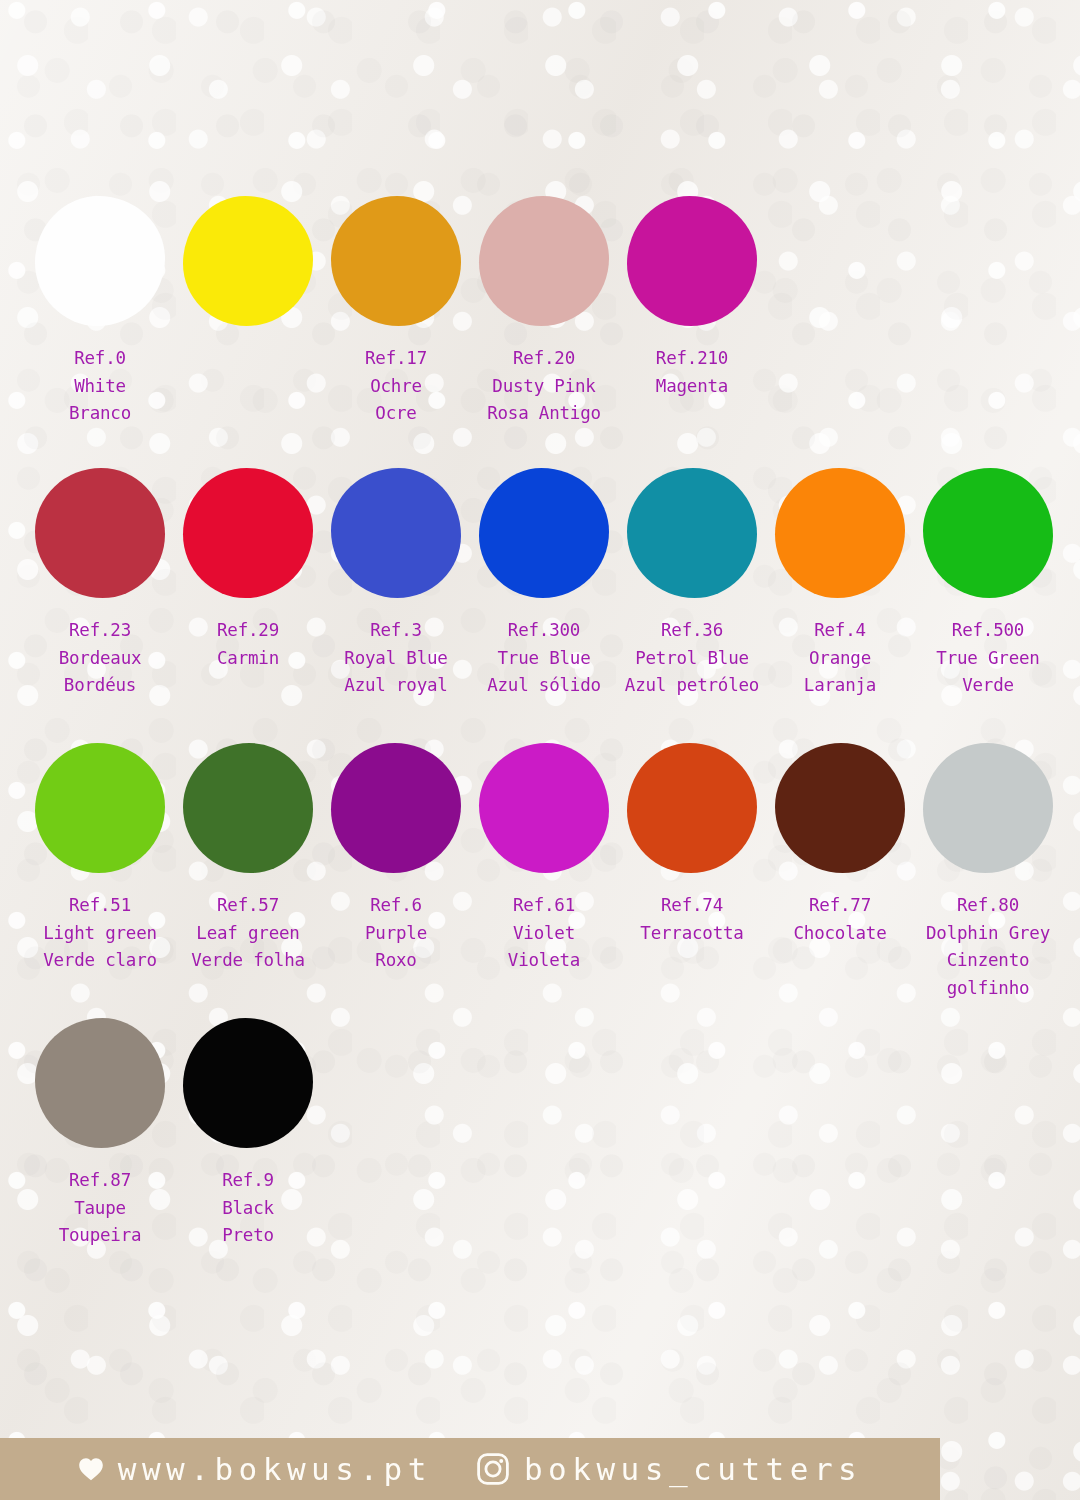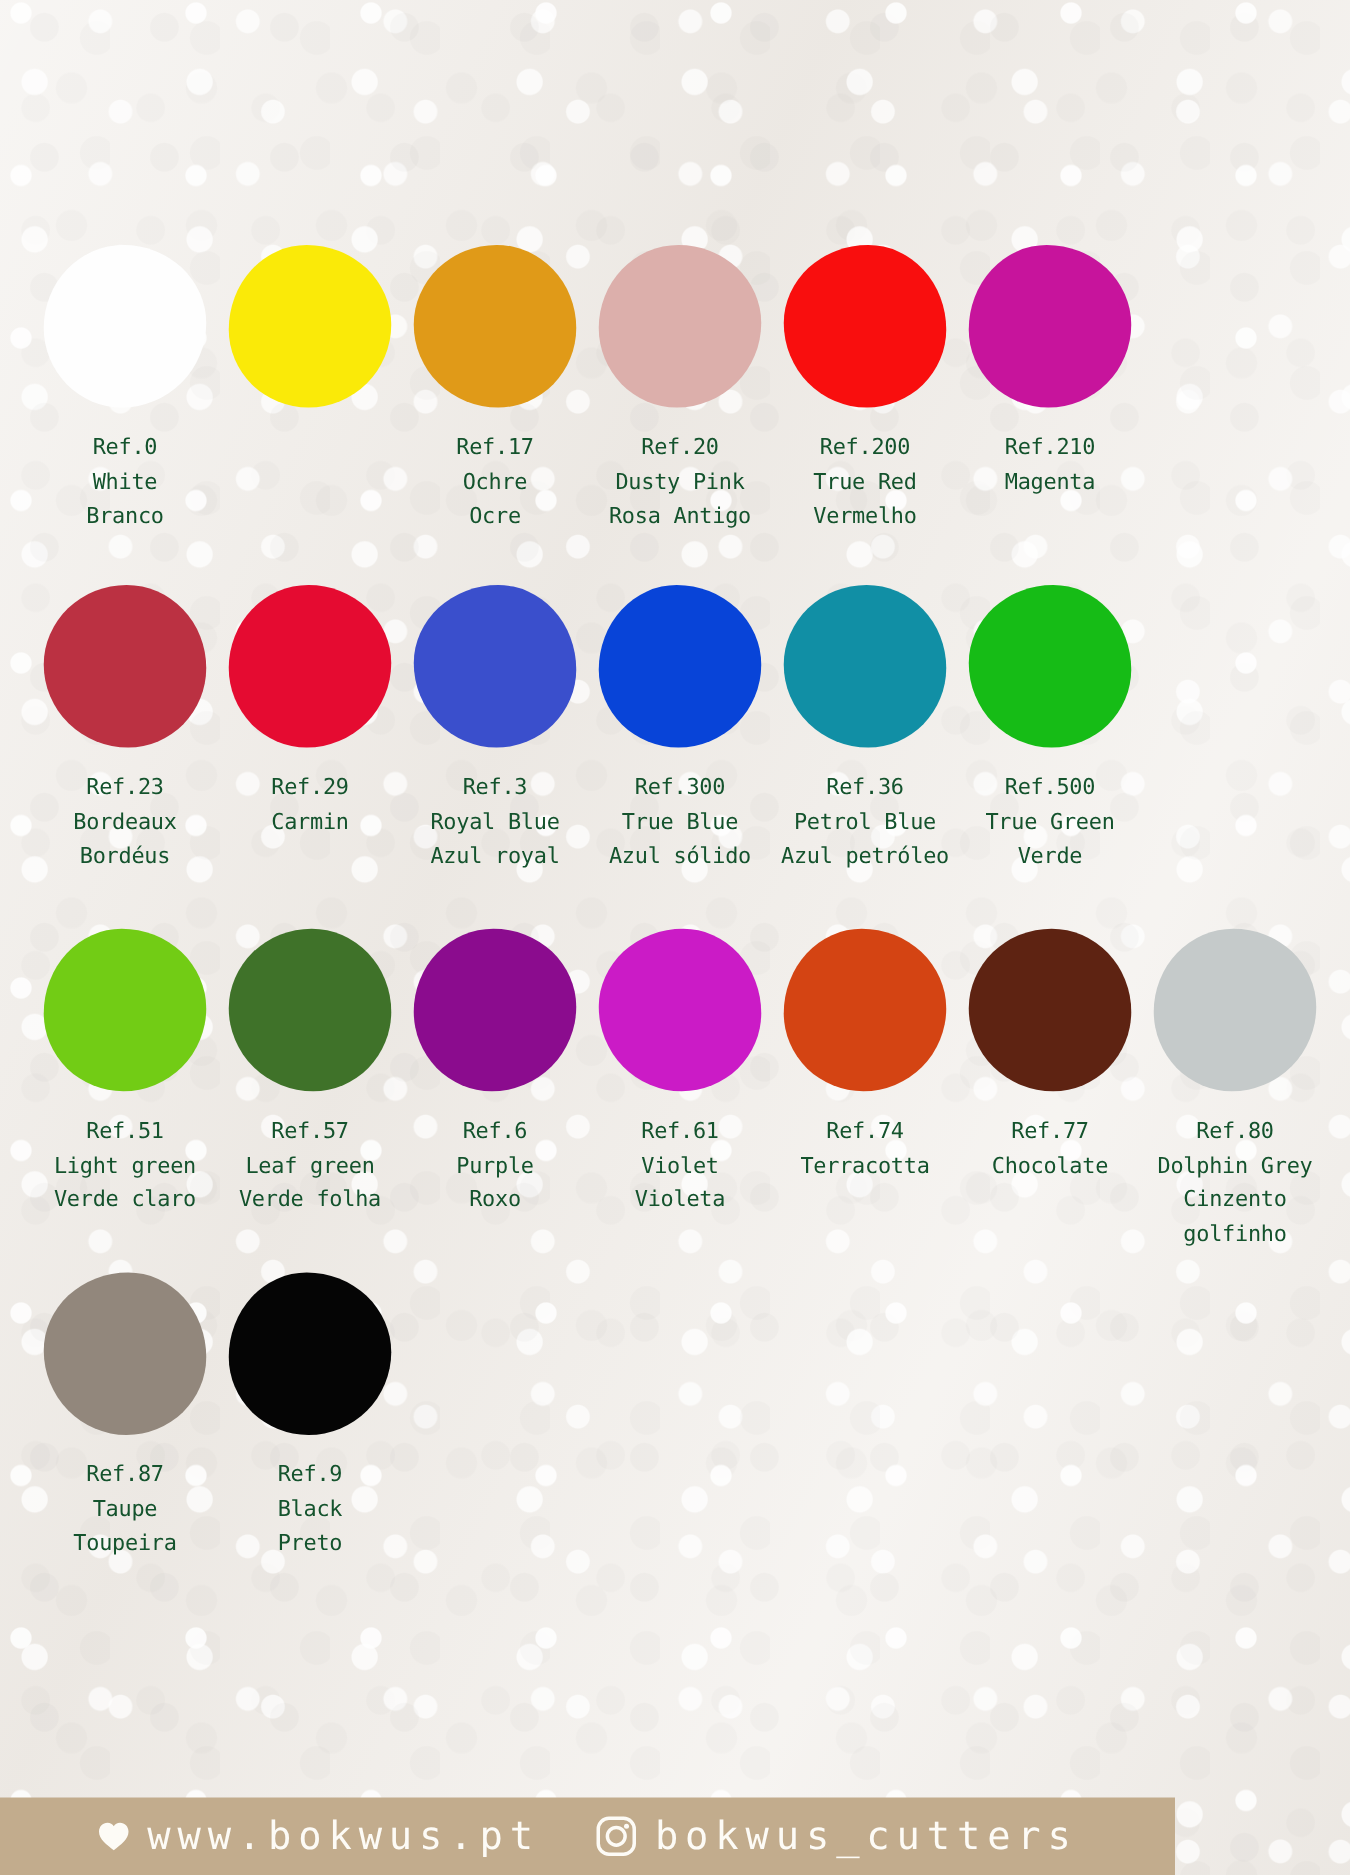--- a/index.html
+++ b/index.html
@@ -60,21 +60,21 @@
     border-radius: 49% 51% 52% 48% / 51% 48% 52% 49%;
     flex: none;
   }
 
   .swatch-labels {
     margin-top: 19px;
     text-align: center;
     font-family: "DejaVu Sans Mono", monospace;
     font-size: 17.5px;
     line-height: 1.58;
-    color: #14532d;
+    color: #a21caf;
     letter-spacing: -0.2px;
     white-space: nowrap;
   }
 
   .label-line { display: block; }
 
   
   #footer-bar {
     position: absolute;
     left: 0;
@@ -142,28 +142,20 @@
       </div>
       <div class="swatch-cell">
         <div class="swatch-dot" style="background: rgb(220, 175, 171); border-radius: 49% 51% 52% 48% / 51% 48% 52% 49%;"></div>
         <div class="swatch-labels">
           <span class="label-line">Ref.20</span>
           <span class="label-line">Dusty Pink</span>
           <span class="label-line">Rosa Antigo</span>
         </div>
       </div>
       <div class="swatch-cell">
-        <div class="swatch-dot" style="background: rgb(249, 14, 14); border-radius: 52% 48% 49% 51% / 48% 52%;"></div>
-        <div class="swatch-labels">
-          <span class="label-line">Ref.200</span>
-          <span class="label-line">True Red</span>
-          <span class="label-line">Vermelho</span>
-        </div>
-      </div>
-      <div class="swatch-cell">
         <div class="swatch-dot" style="background: rgb(199, 20, 156); border-radius: 48% 52% 51% 49% / 52% 49% 51% 48%;"></div>
         <div class="swatch-labels">
           <span class="label-line">Ref.210</span>
           <span class="label-line">Magenta</span>
         </div>
       </div>
     </div>
     <div class="swatch-row" style="position: absolute; left: 0px; top: 272px;">
       <div class="swatch-cell">
         <div class="swatch-dot" style="background: rgb(187, 49, 66); border-radius: 51% 49% 48% 52% / 49% 51%;"></div>
@@ -195,20 +187,28 @@
           <span class="label-line">True Blue</span>
           <span class="label-line">Azul sólido</span>
         </div>
       </div>
       <div class="swatch-cell">
         <div class="swatch-dot" style="background: rgb(17, 143, 165); border-radius: 51% 49% 48% 52% / 49% 51%;"></div>
         <div class="swatch-labels">
           <span class="label-line">Ref.36</span>
           <span class="label-line">Petrol Blue</span>
           <span class="label-line">Azul petróleo</span>
+        </div>
+      </div>
+      <div class="swatch-cell">
+        <div class="swatch-dot" style="background: rgb(251, 133, 8); border-radius: 49% 51% 52% 48% / 51% 48% 52% 49%;"></div>
+        <div class="swatch-labels">
+          <span class="label-line">Ref.4</span>
+          <span class="label-line">Orange</span>
+          <span class="label-line">Laranja</span>
         </div>
       </div>
       <div class="swatch-cell">
         <div class="swatch-dot" style="background: rgb(22, 188, 22); border-radius: 52% 48% 49% 51% / 48% 52%;"></div>
         <div class="swatch-labels">
           <span class="label-line">Ref.500</span>
           <span class="label-line">True Green</span>
           <span class="label-line">Verde</span>
         </div>
       </div>

